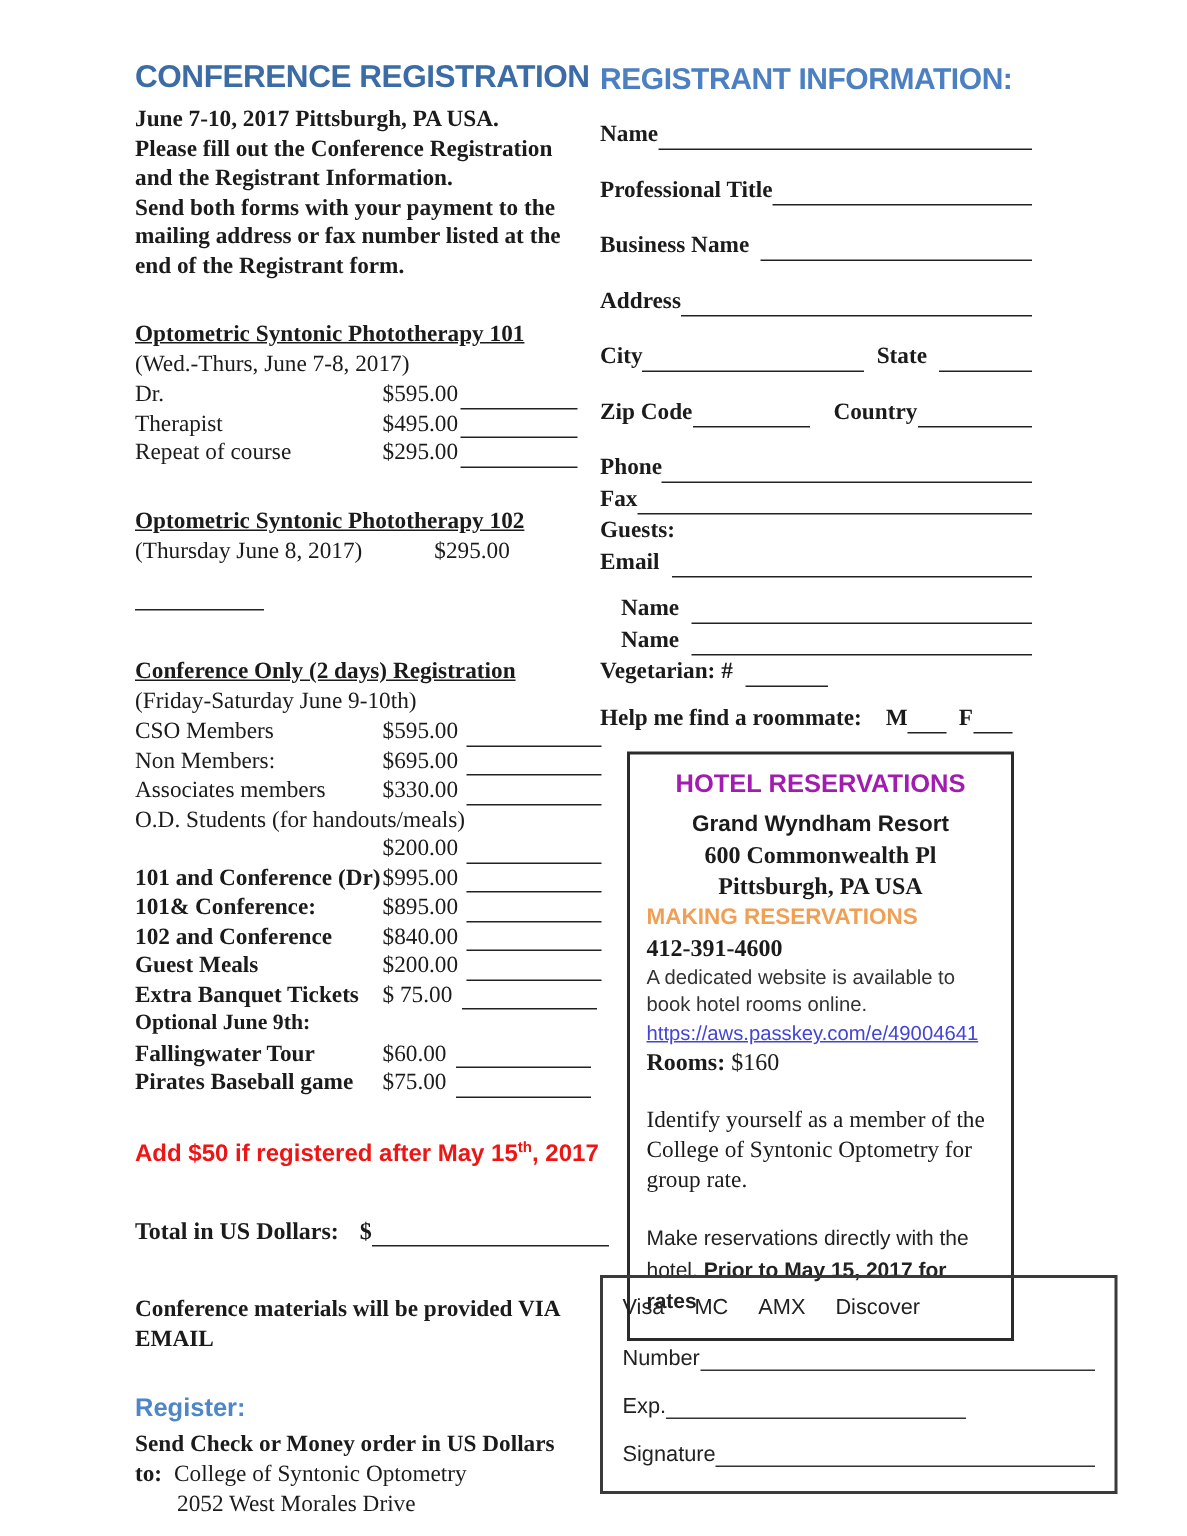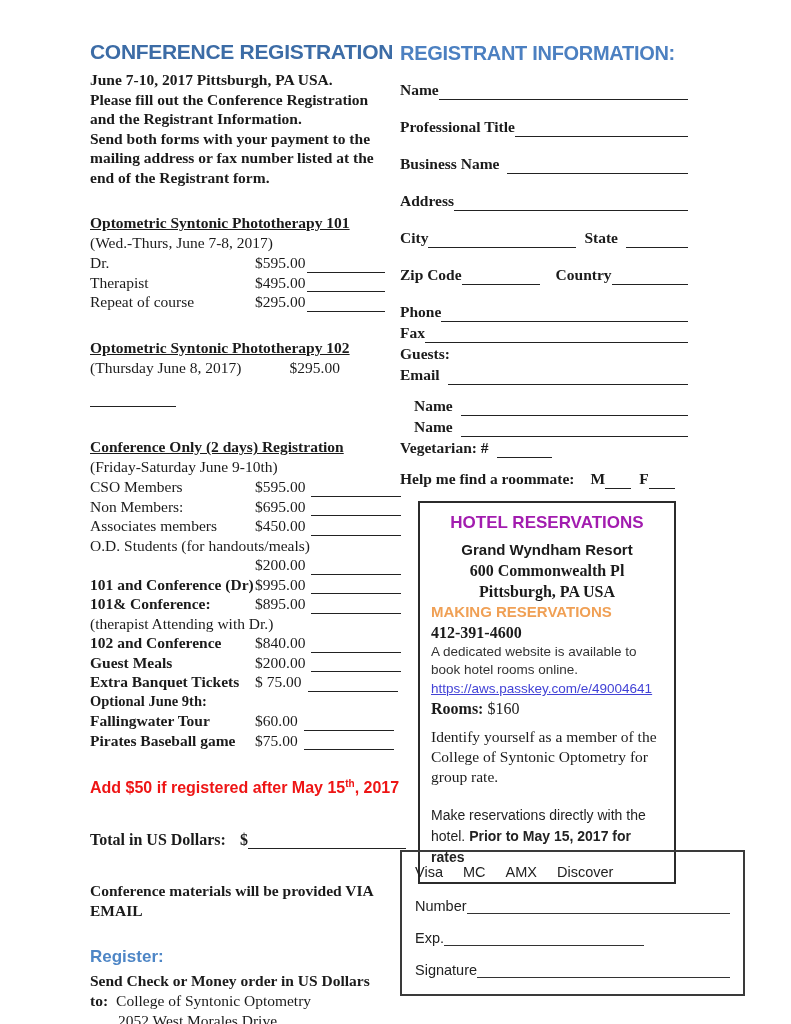--- a/index.html
+++ b/index.html
@@ -65,21 +65,21 @@
                 text-align:center;line-height:21px;}
   .hotel-addr{font-weight:bold;font-size:16px;text-align:center;line-height:21px;}
   .making{font-family:"Liberation Sans",sans-serif;font-weight:bold;font-size:15px;
           color:#f0a055;line-height:20px;}
   .hotel-phone{font-weight:bold;font-size:16px;line-height:21px;}
   .hotel-note{font-family:"Liberation Sans",sans-serif;font-size:13.5px;line-height:18px;color:#333;}
   .hotel-link{font-family:"Liberation Sans",sans-serif;font-size:13.5px;color:#4343d6;
               text-decoration:underline;line-height:19px;display:inline-block;}
   .rooms{font-size:16px;line-height:21px;}
   .rooms b{font-weight:bold;}
-  .identify{margin-top:8px;font-size:15.5px;line-height:20px;}
+  .identify{margin-top:18px;font-size:15.5px;line-height:20px;}
   .reserve{margin-top:18px;font-family:"Liberation Sans",sans-serif;font-size:14px;
            line-height:21px;color:#222;}
   .reserve b{font-weight:bold;}
 
   .cardbox{position:absolute;left:0px;top:808px;width:315px;border:2px solid #3a3a3a;
            padding:12px 13px 16px 13px;font-family:"Liberation Sans",sans-serif;
            font-size:14.5px;color:#222;}
   .card-types{display:flex;gap:20px;margin-bottom:18px;}
   .card-row{display:flex;align-items:flex-end;margin-top:16px;}
   .card-row .bl{border-bottom:1.2px solid #333;height:14px;}
@@ -141,43 +141,40 @@
         <span class="pprice">$595.00</span>
         <span class="bl w90"></span>
       </div>
       <div class="prow">
         <span class="plabel">Non Members:</span>
         <span class="pprice">$695.00</span>
         <span class="bl w90"></span>
       </div>
       <div class="prow">
         <span class="plabel">Associates members</span>
-        <span class="pprice">$450.00</span>
+        <span class="pprice">$330.00</span>
         <span class="bl w90"></span>
       </div>
       <div class="prow">
         <span>O.D. Students (for handouts/meals)</span>
       </div>
       <div class="prow">
         <span class="spacer165"></span>
         <span class="pprice">$200.00</span>
         <span class="bl w90"></span>
       </div>
       <div class="prow">
         <span class="plabel b">101 and Conference (Dr)</span>
         <span class="pprice">$995.00</span>
         <span class="bl w90"></span>
       </div>
       <div class="prow">
         <span class="plabel b">101&amp; Conference:</span>
         <span class="pprice">$895.00</span>
         <span class="bl w90"></span>
-      </div>
-      <div class="prow">
-        <span>(therapist Attending with Dr.)</span>
       </div>
       <div class="prow">
         <span class="plabel b">102 and Conference</span>
         <span class="pprice">$840.00</span>
         <span class="bl w90"></span>
       </div>
       <div class="prow">
         <span class="plabel b">Guest Meals</span>
         <span class="pprice">$200.00</span>
         <span class="bl w90"></span>

